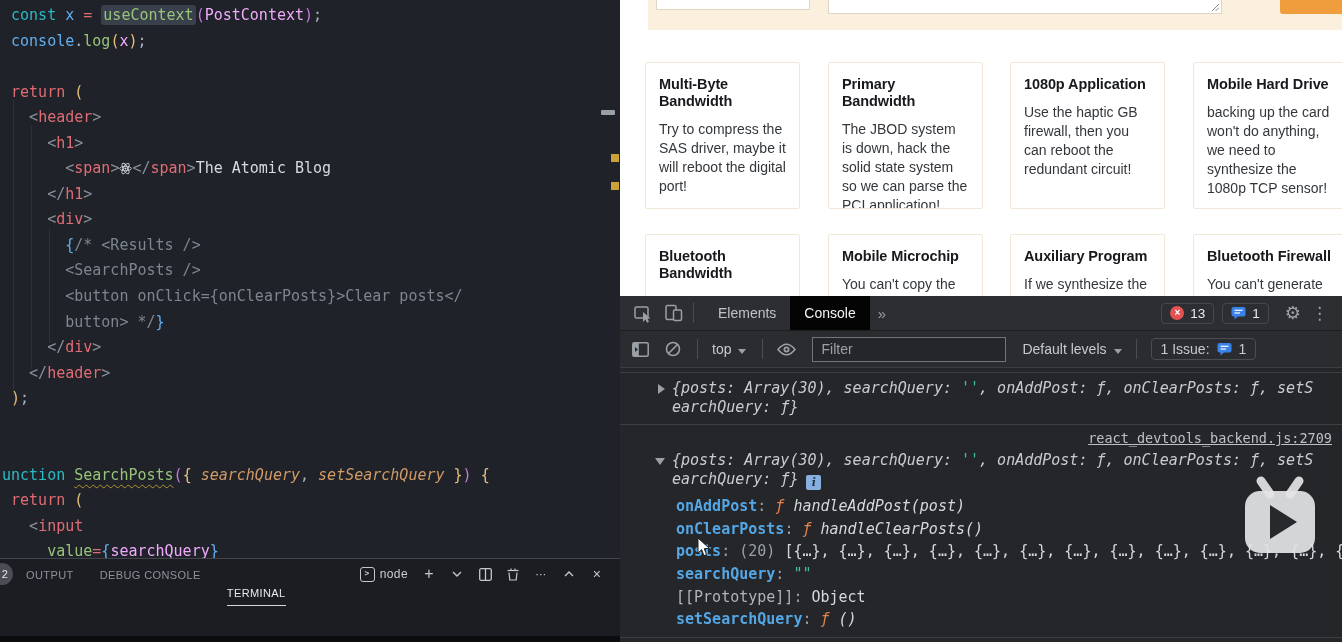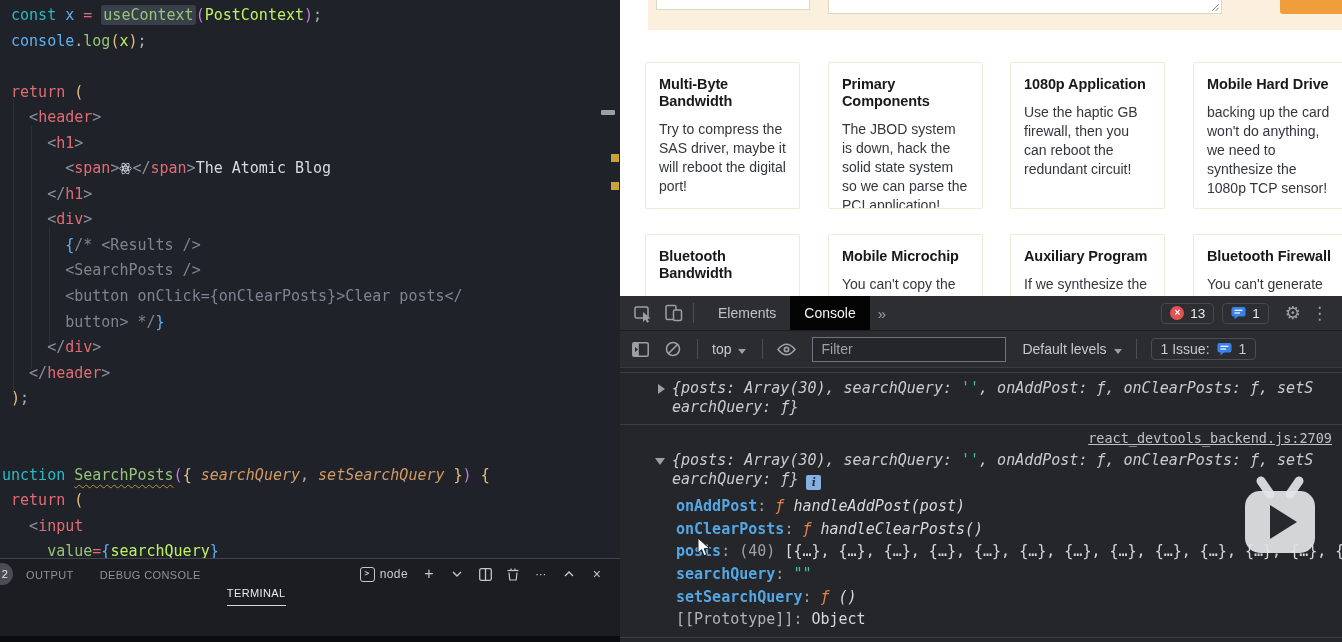--- a/index.html
+++ b/index.html
@@ -11,21 +11,21 @@
   .code{position:absolute;left:2px;top:3px;font:15px/25.55px "DejaVu Sans Mono",monospace;
         white-space:pre;color:#abb2bf;}
   .code-line{height:25.55px;}
   .tok-kw{color:#2bbac5;}
   .tok-kwr{color:#e06c75;}
   .tok-var{color:#61afef;}
   .tok-op{color:#e06c75;}
   .tok-fn{color:#98c379;}
   .tok-hlfn{color:#98c379;background:#3a404b;border-radius:3px;padding:1px 2px;}
   .tok-fnw{color:#98c379;text-decoration:underline wavy #b49531;text-underline-offset:4px;text-decoration-thickness:1px;}
-  .tok-cls{color:#bef264;}
+  .tok-cls{color:#f0abfc;}
   .tok-p1{color:#c678dd;}
   .tok-p2{color:#e5c07b;}
   .tok-p3{color:#61afef;}
   .tok-pun{color:#abb2bf;}
   .tok-ab{color:#89909a;}
   .tok-tag{color:#e06c75;}
   .tok-txt{color:#d7dae0;}
   .tok-cm{color:#7d8590;}
   .tok-param{color:#d19a66;font-style:italic;}
   .tok-attr{color:#98c379;}
@@ -185,21 +185,21 @@
           </svg>
       </div>
       <button class="f-btn"></button>
     </div>
     <div id="cards">
         <div class="card" style="left: 25px; top: 62px;">
           <h3 class="card-title">Multi-Byte Bandwidth</h3>
           <div class="card-body">Try to compress the SAS driver, maybe it will reboot the digital port!</div>
         </div>
         <div class="card" style="left: 208px; top: 62px;">
-          <h3 class="card-title">Primary Components</h3>
+          <h3 class="card-title">Primary Bandwidth</h3>
           <div class="card-body">The JBOD system is down, hack the solid state system so we can parse the PCI application!</div>
         </div>
         <div class="card" style="left: 390px; top: 62px;">
           <h3 class="card-title">1080p Application</h3>
           <div class="card-body">Use the haptic GB firewall, then you can reboot the redundant circuit!</div>
         </div>
         <div class="card" style="left: 573px; top: 62px; width: 160px;">
           <h3 class="card-title">Mobile Hard Drive</h3>
           <div class="card-body">backing up the card won't do anything, we need to synthesize the 1080p TCP sensor!</div>
         </div>
@@ -306,24 +306,24 @@
 
       <div class="c-row">
         <div class="src-link">react_devtools_backend.js:2709</div>
         <div style="position:relative;padding:1px 8px 3px 52px;">
           <span class="arrow-d" style="left:35px;top:8px;"></span>
           <div class="obj-preview" id="preview2"><span>{posts: </span><span>Array(30)</span><span>, searchQuery: </span><span class="pv-str">''</span><span>, onAddPost: </span><span>ƒ</span><span>, onClearPosts: </span><span>ƒ</span><span>, setSearchQuery: </span><span>ƒ</span><span>}</span><span class="info-ic">i</span></div>
         </div>
         <div class="props" id="props">
             <div class="prop-row"><span class="pk">onAddPost</span><span class="p-dim">: </span><span class="p-fsym">ƒ </span><span class="p-fsig">handleAddPost(post)</span></div>
             <div class="prop-row"><span class="pk">onClearPosts</span><span class="p-dim">: </span><span class="p-fsym">ƒ </span><span class="p-fsig">handleClearPosts()</span></div>
-            <div class="prop-row"><span class="pk">posts</span><span class="p-dim">: </span><span class="p-dim">(40) </span><span class="p-val">[{…}, {…}, {…}, {…}, {…}, {…}, {…}, {…}, {…}, {…}, {…}, {…}, {…}</span></div>
+            <div class="prop-row"><span class="pk">posts</span><span class="p-dim">: </span><span class="p-dim">(20) </span><span class="p-val">[{…}, {…}, {…}, {…}, {…}, {…}, {…}, {…}, {…}, {…}, {…}, {…}, {…}</span></div>
             <div class="prop-row"><span class="pk">searchQuery</span><span class="p-dim">: </span><span class="p-str">""</span></div>
+            <div class="prop-row"><span class="pk-proto">[[Prototype]]</span><span class="p-dim">: </span><span class="p-val">Object</span></div>
             <div class="prop-row"><span class="pk">setSearchQuery</span><span class="p-dim">: </span><span class="p-fsym">ƒ </span><span class="p-fsig">()</span></div>
-            <div class="prop-row"><span class="pk-proto">[[Prototype]]</span><span class="p-dim">: </span><span class="p-val">Object</span></div>
           </div>
       </div>
 
       <div class="prompt">
         <span class="prompt-ch">&gt;</span>
       </div>
     </div>
     <div class="watermark">ûde</div>
   </div>
 

